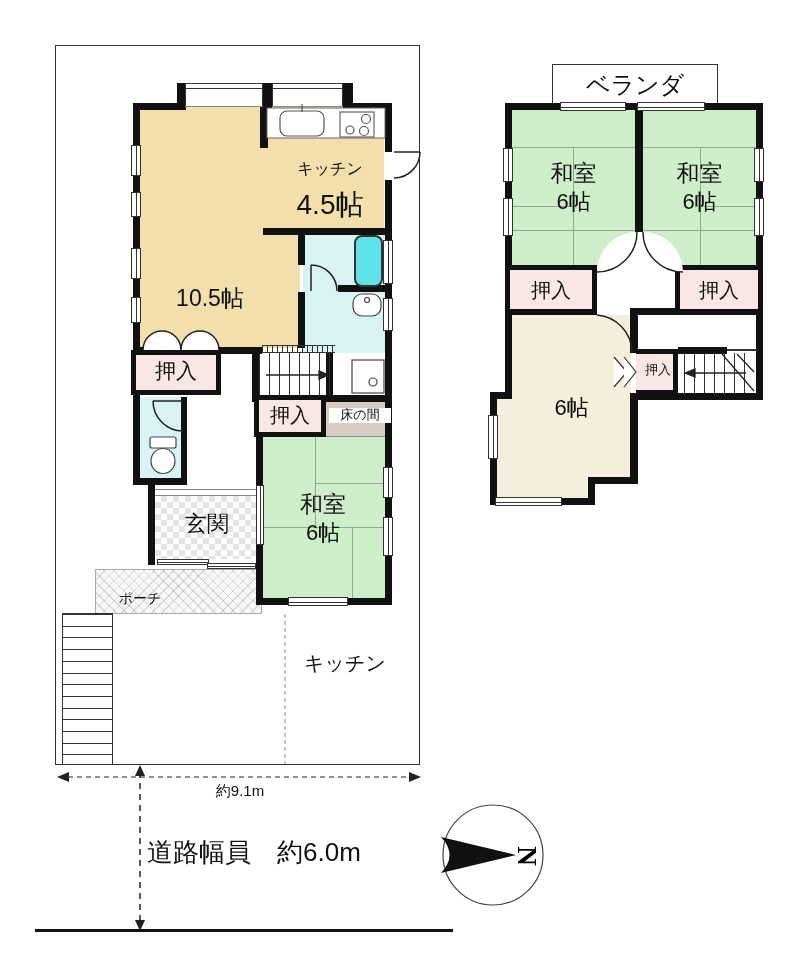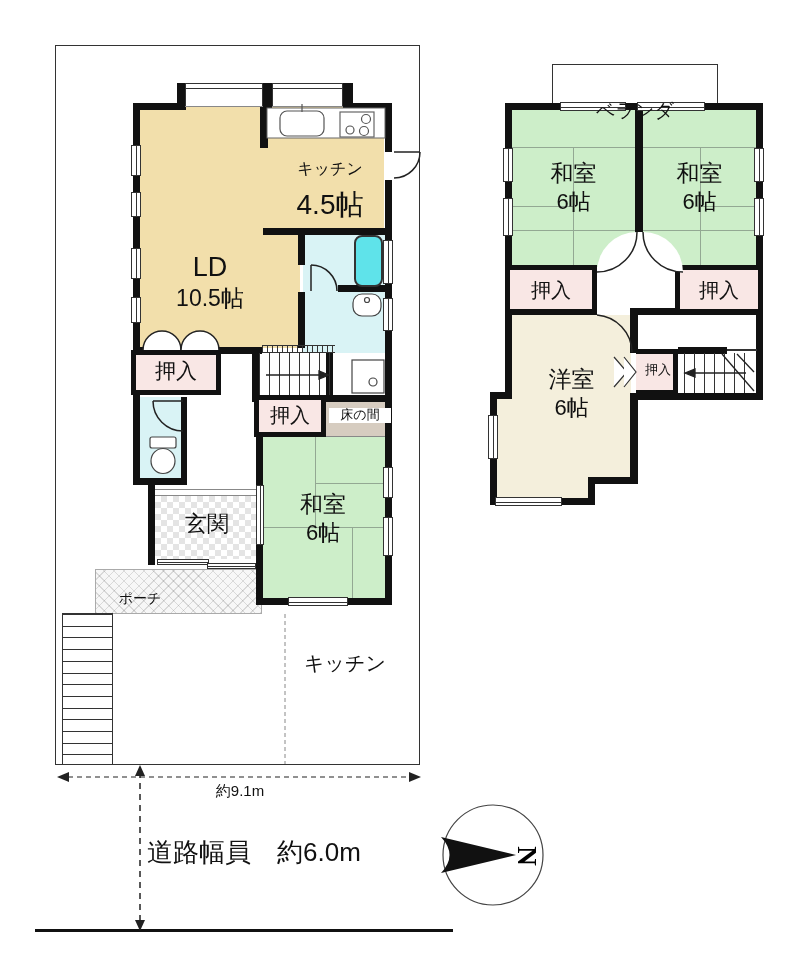--- a/index.html
+++ b/index.html
@@ -247,40 +247,38 @@
       <polygon points="140,931 135,920 145,920" fill="#222" stroke="none"></polygon>
     </g>
 
     <g>
       <circle cx="493" cy="855" r="50" fill="none" stroke="#444" stroke-width="1.2"></circle>
       <path d="M 441 837 Q 458 855 441 873 L 516 855 Z" fill="#111"></path>
       <text x="527" y="856" font-size="27" font-weight="600" text-anchor="middle" dominant-baseline="central" transform="rotate(90 527 856)">N</text>
     </g>
   </svg>
 
-  <div class="lbl" style="left:150px;top:252px;width:120px;font-size:27px;">LD</div>
   <div class="lbl" style="left:150px;top:285px;width:120px;font-size:23px;">10.5帖</div>
   <div class="lbl" style="left:270px;top:160px;width:120px;font-size:16px;">キッチン</div>
   <div class="lbl" style="left:270px;top:189px;width:120px;font-size:28px;">4.5帖</div>
   <div class="lbl" style="left:133px;top:359px;width:86px;font-size:21px;">押入</div>
   <div class="lbl" style="left:258px;top:404px;width:64px;font-size:20px;">押入</div>
   <div class="lbl" style="left:329px;top:408px;width:62px;font-size:13px;background:#fff;">床の間</div>
   <div class="lbl" style="left:262px;top:491px;width:122px;font-size:23px;">和室</div>
   <div class="lbl" style="left:262px;top:520px;width:122px;font-size:22px;">6帖</div>
   <div class="lbl" style="left:158px;top:511px;width:98px;font-size:22px;">玄関</div>
   <div class="lbl" style="left:100px;top:590px;width:80px;font-size:14px;">ポーチ</div>
   <div class="lbl" style="left:290px;top:652px;width:110px;font-size:20px;">キッチン</div>
 
-  <div class="lbl" style="left:552px;top:71px;width:166px;font-size:19px;margin-top:29px;">ベランダ</div>
+  <div class="lbl" style="left:552px;top:71px;width:166px;font-size:24px;">ベランダ</div>
   <div class="lbl" style="left:512px;top:160px;width:123px;font-size:23px;">和室</div>
   <div class="lbl" style="left:512px;top:189px;width:123px;font-size:22px;">6帖</div>
   <div class="lbl" style="left:643px;top:160px;width:113px;font-size:23px;">和室</div>
   <div class="lbl" style="left:643px;top:189px;width:113px;font-size:22px;">6帖</div>
   <div class="lbl" style="left:509px;top:279px;width:84px;font-size:20px;">押入</div>
   <div class="lbl" style="left:679px;top:279px;width:80px;font-size:20px;">押入</div>
-  <div class="lbl" style="left:512px;top:366px;width:119px;font-size:23px;">洋室</div>
   <div class="lbl" style="left:512px;top:395px;width:119px;font-size:22px;">6帖</div>
   <div class="lbl" style="left:639px;top:363px;width:38px;font-size:13px;">押入</div>
 
   <div class="lbl" style="left:180px;top:782px;width:120px;font-size:15px;">約9.1m</div>
   <div class="lbl" style="left:147px;top:838px;font-size:26px;text-align:left;">道路幅員　約6.0m</div>
 
 </div>
 
 </body></html>

